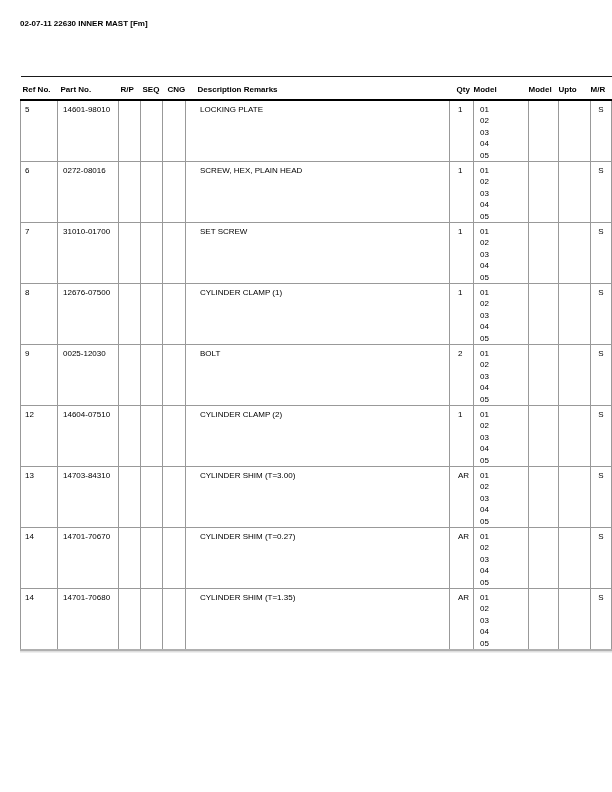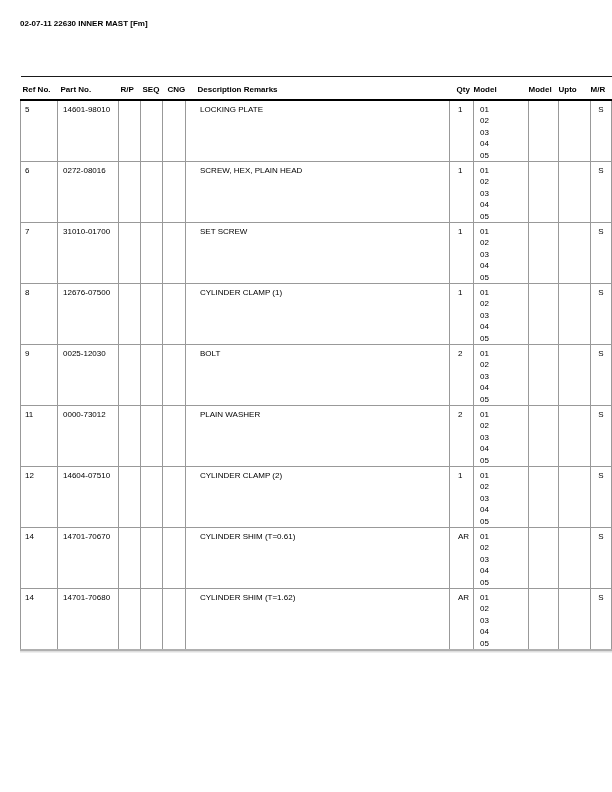--- a/index.html
+++ b/index.html
@@ -204,82 +204,82 @@
 02
 03
 04
 05</td>
       <td class="c-from"></td>
       <td class="c-upto"></td>
       <td class="c-mr">S</td>
     </tr>
 
 
-    <tr>
-      <td class="c-ref">11</td>
-      <td class="c-part">0000-73012</td>
-      <td class="c-rp"></td>
-      <td class="c-seq"></td>
-      <td class="c-cng"></td>
-      <td class="c-desc">PLAIN WASHER</td>
-      <td class="c-qty">2</td>
-      <td class="c-model">01
-02
-03
-04
-05</td>
-      <td class="c-from"></td>
-      <td class="c-upto"></td>
-      <td class="c-mr">S</td>
-    </tr>
 
     <tr>
       <td class="c-ref">12</td>
       <td class="c-part">14604-07510</td>
       <td class="c-rp"></td>
       <td class="c-seq"></td>
       <td class="c-cng"></td>
       <td class="c-desc">CYLINDER CLAMP (2)</td>
       <td class="c-qty">1</td>
       <td class="c-model">01
 02
 03
 04
 05</td>
       <td class="c-from"></td>
       <td class="c-upto"></td>
       <td class="c-mr">S</td>
     </tr>
 
+    <tr>
+      <td class="c-ref">13</td>
+      <td class="c-part">14703-84310</td>
+      <td class="c-rp"></td>
+      <td class="c-seq"></td>
+      <td class="c-cng"></td>
+      <td class="c-desc">CYLINDER SHIM (T=3.00)</td>
+      <td class="c-qty">AR</td>
+      <td class="c-model">01
+02
+03
+04
+05</td>
+      <td class="c-from"></td>
+      <td class="c-upto"></td>
+      <td class="c-mr">S</td>
+    </tr>
 
     <tr>
       <td class="c-ref">14</td>
       <td class="c-part">14701-70670</td>
       <td class="c-rp"></td>
       <td class="c-seq"></td>
       <td class="c-cng"></td>
-      <td class="c-desc">CYLINDER SHIM (T=0.61)</td>
+      <td class="c-desc">CYLINDER SHIM (T=0.27)</td>
       <td class="c-qty">AR</td>
       <td class="c-model">01
 02
 03
 04
 05</td>
       <td class="c-from"></td>
       <td class="c-upto"></td>
       <td class="c-mr">S</td>
     </tr>
 
     <tr>
       <td class="c-ref">14</td>
       <td class="c-part">14701-70680</td>
       <td class="c-rp"></td>
       <td class="c-seq"></td>
       <td class="c-cng"></td>
-      <td class="c-desc">CYLINDER SHIM (T=1.62)</td>
+      <td class="c-desc">CYLINDER SHIM (T=1.35)</td>
       <td class="c-qty">AR</td>
       <td class="c-model">01
 02
 03
 04
 05</td>
       <td class="c-from"></td>
       <td class="c-upto"></td>
       <td class="c-mr">S</td>
     </tr>

